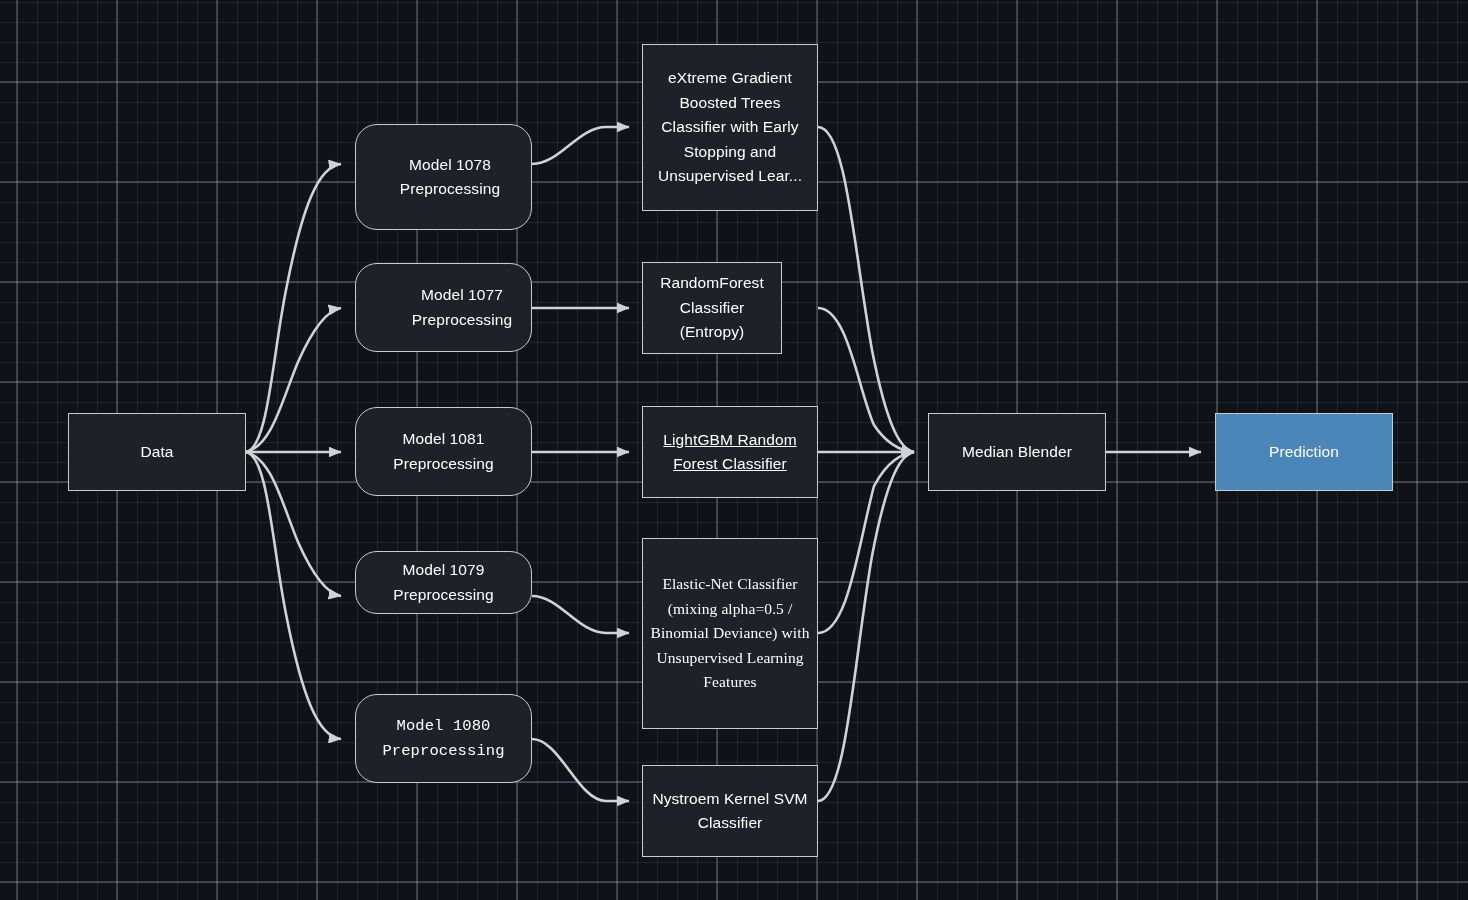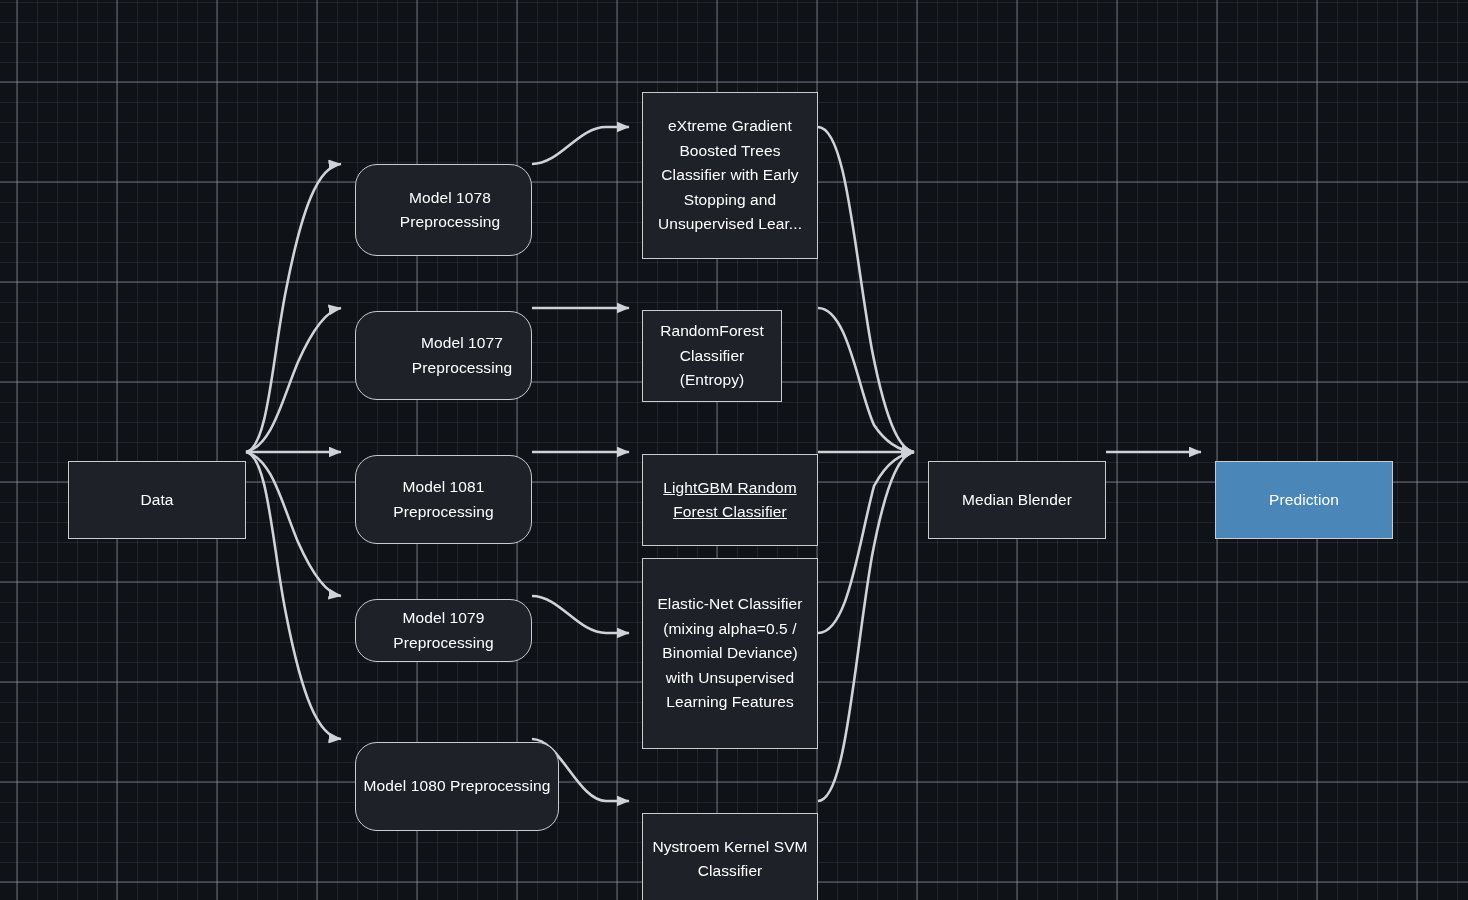--- a/index.html
+++ b/index.html
@@ -36,21 +36,20 @@
     align-items: center;
     justify-content: center;
     text-align: center;
     color: #ffffff;
     font-size: 15.5px;
     line-height: 24.5px;
     border: 1.6px solid #c9cbcf;
     background: #1e2228;
     padding: 4px 7px;
     letter-spacing: 0.1px;
-    margin-top: 48px;
   }
   .node.rounded { border-radius: 22px; }
   .node.accent {
     background: #4a86b8;
     border-color: #c9cbcf;
   }
   .node span { display: block; }
 </style>
 </head>
 <body>
@@ -84,51 +83,51 @@
       <path d="M818,801 C846,801 854,660 872,556 C888,472 902,454 914,452"></path>
 
       <path d="M1106,452 L1201,452"></path>
     </g>
   </svg>
 
   <div class="node" style="left:68px; top:413px; width:178px; height:78px;">
     <span>Data</span>
   </div>
 
-  <div class="node rounded" style="left:355px; top:116px; width:177px; height:92px;padding-left:20px;">
+  <div class="node rounded" style="left:355px; top:124px; width:177px; height:106px;padding-left:20px;">
     <span>Model 1078
 Preprocessing</span>
   </div>
   <div class="node rounded" style="left:355px; top:263px; width:177px; height:89px;padding-left:44px;">
     <span>Model 1077
 Preprocessing</span>
   </div>
   <div class="node rounded" style="left:355px; top:407px; width:177px; height:89px;">
     <span>Model 1081
 Preprocessing</span>
   </div>
   <div class="node rounded" style="left:355px; top:551px; width:177px; height:63px;">
     <span>Model 1079
 Preprocessing</span>
   </div>
-  <div class="node rounded" style="left:355px; top:694px; width:204px; height:89px;">
+  <div class="node rounded" style="left:355px; top:694px; width:177px; height:89px;font-family:Liberation Mono, monospace;">
     <span>Model 1080
 Preprocessing</span>
   </div>
 
   <div class="node" style="left:642px; top:44px; width:176px; height:167px;">
     <span>eXtreme Gradient Boosted Trees Classifier with Early Stopping and Unsupervised Lear...</span>
   </div>
   <div class="node" style="left:642px; top:262px; width:140px; height:92px;">
     <span>RandomForest Classifier (Entropy)</span>
   </div>
   <div class="node" style="left:642px; top:406px; width:176px; height:92px;text-decoration:underline;">
     <span>LightGBM Random Forest Classifier</span>
   </div>
-  <div class="node" style="left:642px; top:510px; width:176px; height:191px;">
+  <div class="node" style="left:642px; top:538px; width:176px; height:191px;font-family:Liberation Serif, serif;">
     <span>Elastic-Net Classifier (mixing alpha=0.5 / Binomial Deviance) with Unsupervised Learning Features</span>
   </div>
   <div class="node" style="left:642px; top:765px; width:176px; height:92px;justify-content:center;">
     <span>Nystroem Kernel SVM Classifier</span>
   </div>
 
   <div class="node accent" style="left:1215px; top:413px; width:178px; height:78px;">
     <span>Prediction</span>
   </div>
 

